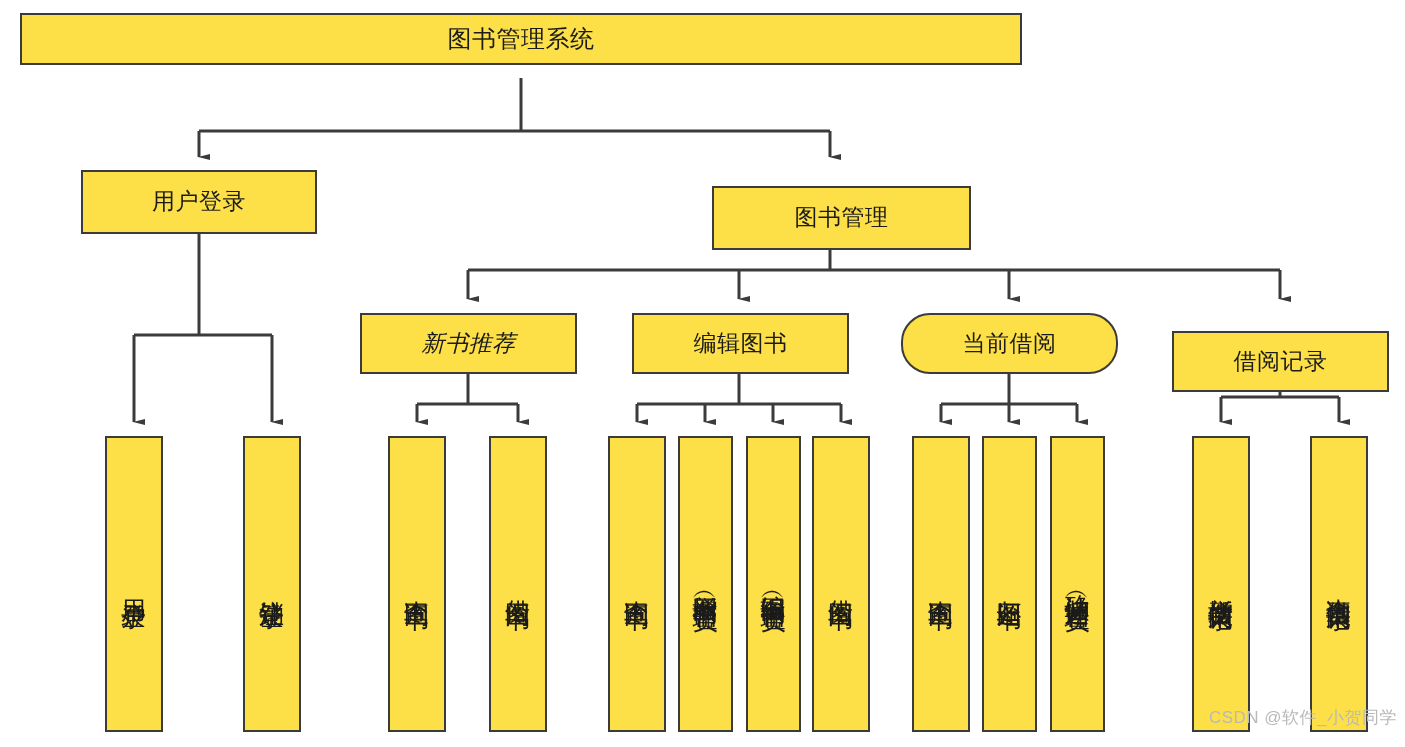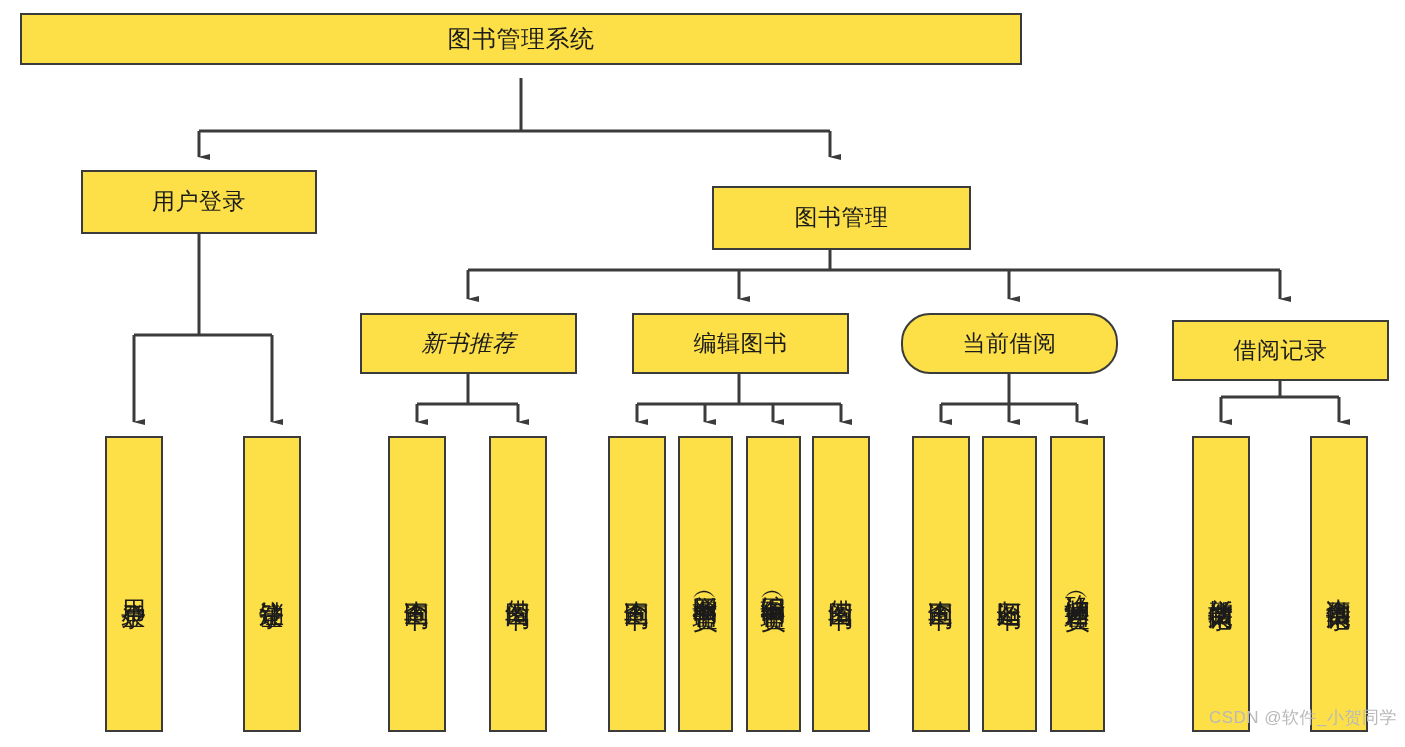--- a/index.html
+++ b/index.html
@@ -144,21 +144,21 @@
 
   <div class="node horiz" style="left:360px; top:313px; width:217px; height:61px;font-style:italic;">
     <span class="lbl">新书推荐</span>
   </div>
   <div class="node horiz" style="left:632px; top:313px; width:217px; height:61px;">
     <span class="lbl">编辑图书</span>
   </div>
   <div class="node horiz" style="left:901px; top:313px; width:217px; height:61px;border-radius:29px;">
     <span class="lbl">当前借阅</span>
   </div>
-  <div class="node horiz" style="left:1172px; top:320px; width:217px; height:61px;">
+  <div class="node horiz" style="left:1172px; top:331px; width:217px; height:61px;">
     <span class="lbl">借阅记录</span>
   </div>
 
   <div class="node vert" style="left:105px; top:436px; width:58px; height:296px;">
     <span class="lbl">用户登录</span>
   </div>
   <div class="node vert" style="left:243px; top:436px; width:58px; height:296px;">
     <span class="lbl">注销登录</span>
   </div>
 

